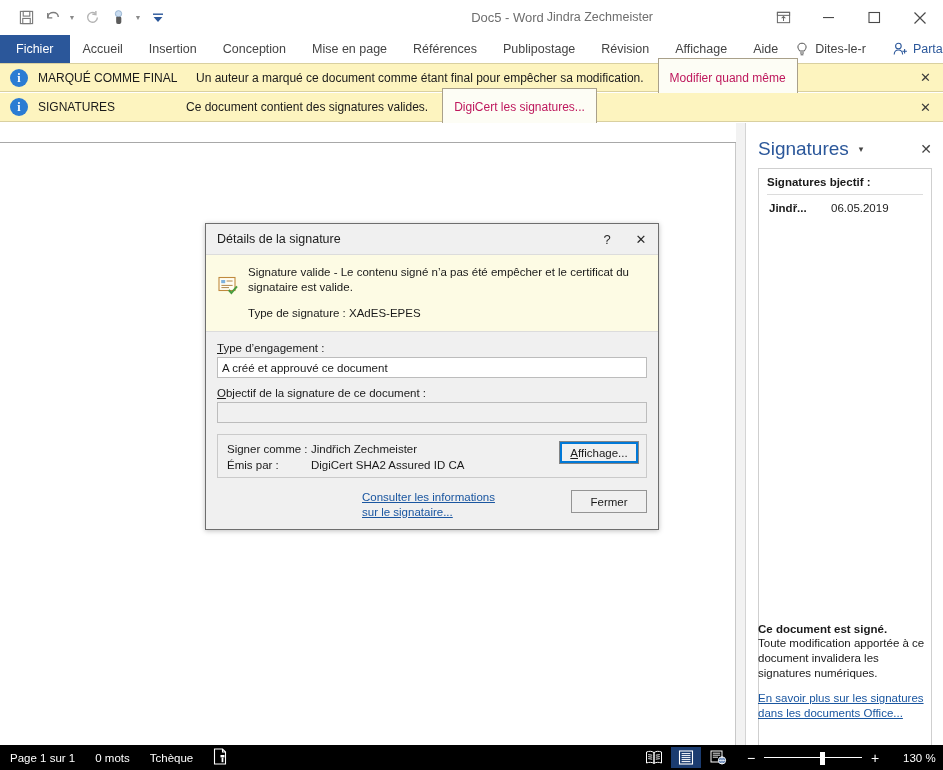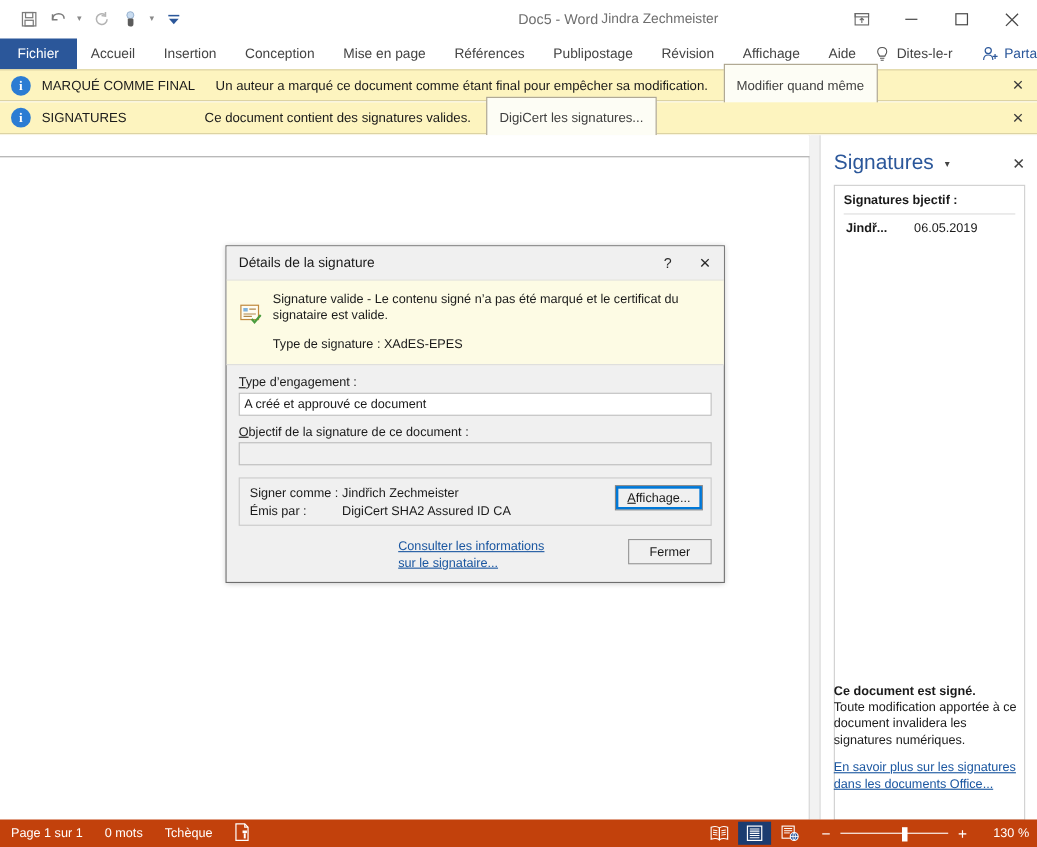--- a/index.html
+++ b/index.html
@@ -173,21 +173,21 @@
     white-space: nowrap;
   }
   .bar1 .msg-label { width: 158px; }
   .bar2 .msg-label { width: 148px; }
   .msg-btn {
     margin-left: 14px;
     background: #fdfdf5;
     border: 1px solid #a9a08a;
     font-family: "Liberation Sans", sans-serif;
     font-size: 12px;
-    color: #404040;
+    color: #be185d;
     padding: 3px 11px;
     height: 39px;
     line-height: 14px;
     box-sizing: border-box;
     white-space: nowrap;
     cursor: default;
   }
   .msg-close {
     position: absolute;
     right: 12px;
@@ -334,21 +334,21 @@
     line-height: 15px;
     width: 178px;
     cursor: default;
   }
 
   
   .statusbar {
     position: absolute;
     left: 0; top: 745px;
     width: 943px; height: 25px;
-    background: #c2410c;
+    background: #000000;
     color: #ffffff;
     display: flex;
     align-items: center;
     font-size: 11.5px;
   }
   .sb-item {
     margin-left: 8px;
     padding: 0 6px;
     white-space: nowrap;
     cursor: default;
@@ -717,21 +717,21 @@
     <div class="dlg-banner">
       <div class="dlg-banner-icon">
         <svg width="20" height="19" viewBox="0 0 20 19">
           <rect x="1" y="1.5" width="16" height="13" fill="#fffdf2" stroke="#c08a3e" stroke-width="1.1"></rect>
           <rect x="3.2" y="4" width="4" height="3.2" fill="#7fb2dd"></rect>
           <path d="M8.6 5 L14.6 5 M3.4 9.4 L14.6 9.4 M3.4 11.6 L11 11.6" stroke="#b0874a" stroke-width="1"></path>
           <path d="M10.8 14 L13.4 17 L19 10.4" fill="none" stroke="#4a9c3e" stroke-width="2"></path>
         </svg>
       </div>
       <div>
-        <div class="dlg-banner-text">Signature valide - Le contenu signé n’a pas été marqué et le certificat du signataire est valide.</div>
+        <div class="dlg-banner-text">Signature valide - Le contenu signé n’a pas été empêcher et le certificat du signataire est valide.</div>
         <div class="dlg-banner-type">Type de signature : XAdES-EPES</div>
       </div>
     </div>
 
     <div class="dlg-body">
       <div class="dlg-field-label">
         <u>T</u><span>ype d’engagement :</span>
       </div>
       <input class="dlg-input" type="text" readonly="" value="A créé et approuvé ce document" style="">
 

